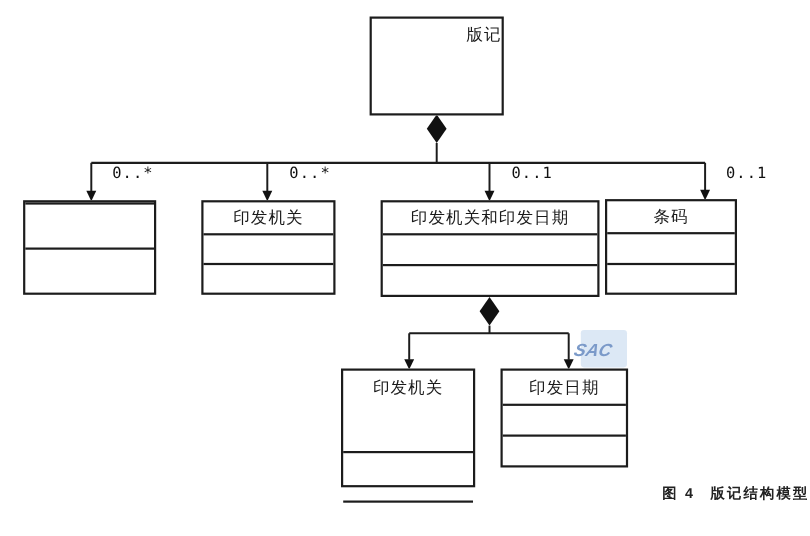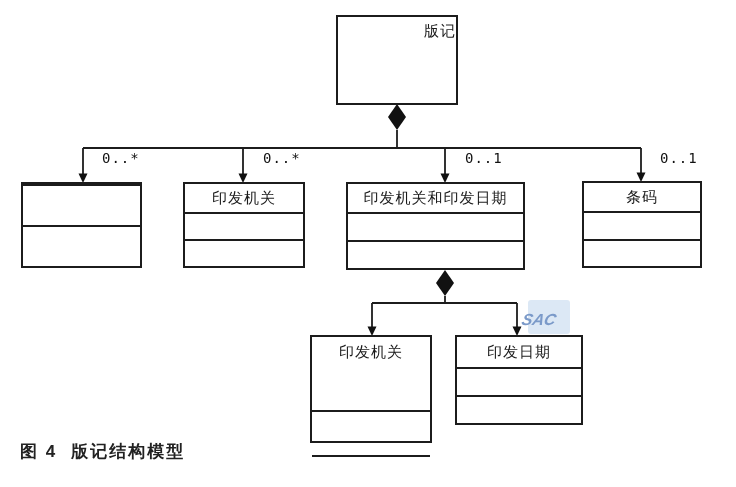--- a/index.html
+++ b/index.html
@@ -42,22 +42,22 @@
     position:absolute;left:-6px;top:12px;
     font-style:italic;font-weight:bold;
     font-size:16px;line-height:16px;
     color:#7b9ac9;
     transform:skewX(-14deg);
     letter-spacing:0px;
   }
   .caption{
     position:absolute;
     left:0;top:440px;width:736px;
-    text-align:left;text-indent:20px;
-    font-weight:bold;font-size:17px;color:#222222;
+    text-align:right;text-indent:20px;
+    font-weight:bold;font-size:13px;color:#222222;
     letter-spacing:2px;
   }
   .caption .cap-title{margin-left:14px;}
 </style>
 </head>
 <body>
 
 <div class="stage">
 
   <svg class="connectors" width="736" height="487" viewBox="0 0 736 487">
@@ -101,39 +101,39 @@
     <div class="comp"></div>
     <div class="comp"></div>
   </div>
 
   <div class="uml-box" style="left:183px;top:182px;width:122px;height:86px;">
     <div class="comp title">印发机关</div>
     <div class="comp"></div>
     <div class="comp"></div>
   </div>
 
-  <div class="uml-box" style="left:346px;top:182px;width:179px;height:88px;">
+  <div class="uml-box" style="left:346px;top:182px;width:199px;height:88px;">
     <div class="comp title">印发机关和印发日期</div>
     <div class="comp"></div>
     <div class="comp"></div>
   </div>
 
-  <div class="uml-box" style="left:582px;top:181px;width:120px;height:87px;">
+  <div class="uml-box" style="left:550px;top:181px;width:120px;height:87px;">
     <div class="comp title">条码</div>
     <div class="comp"></div>
     <div class="comp"></div>
   </div>
 
   <div class="uml-box" style="left:310px;top:335px;width:122px;height:108px;gap:43px;">
     <div class="comp title" style="flex-basis:30px;">印发机关</div>
     <div class="comp"></div>
     <div class="comp"></div>
   </div>
 
-  <div class="uml-box" style="left:455px;top:335px;width:128px;height:90px;">
+  <div class="uml-box" style="left:455px;top:335px;width:116px;height:90px;">
     <div class="comp title" style="flex-basis:30px;">印发日期</div>
     <div class="comp"></div>
     <div class="comp"></div>
   </div>
 
   <div class="mult" style="left:102px;top:150px;">0..*</div>
   <div class="mult" style="left:263px;top:150px;">0..*</div>
   <div class="mult" style="left:465px;top:150px;">0..1</div>
   <div class="mult" style="left:660px;top:150px;">0..1</div>
 

